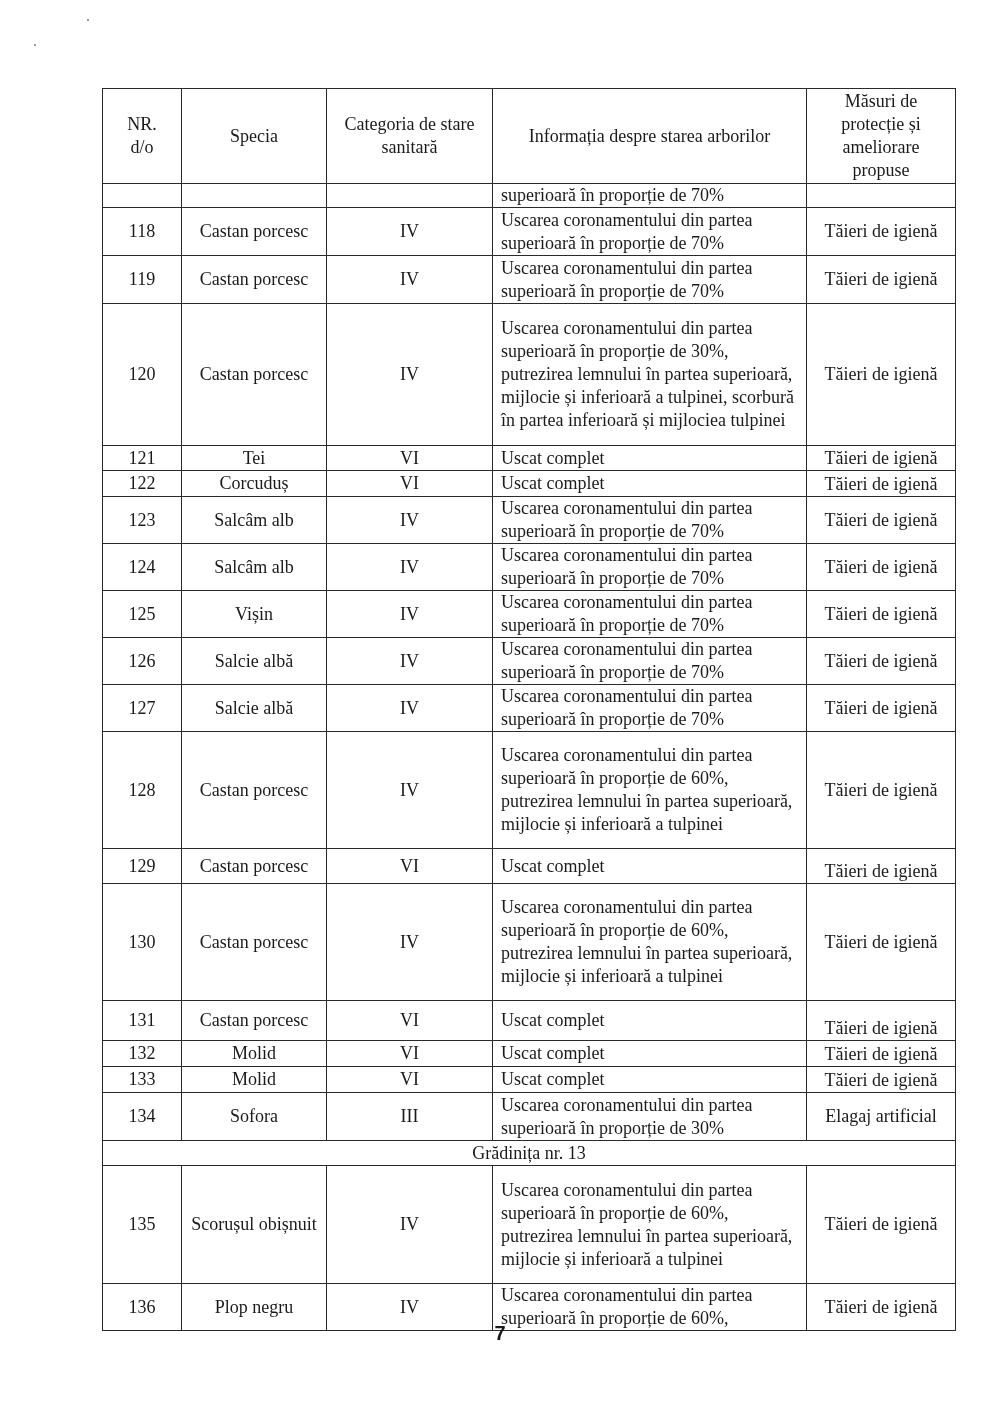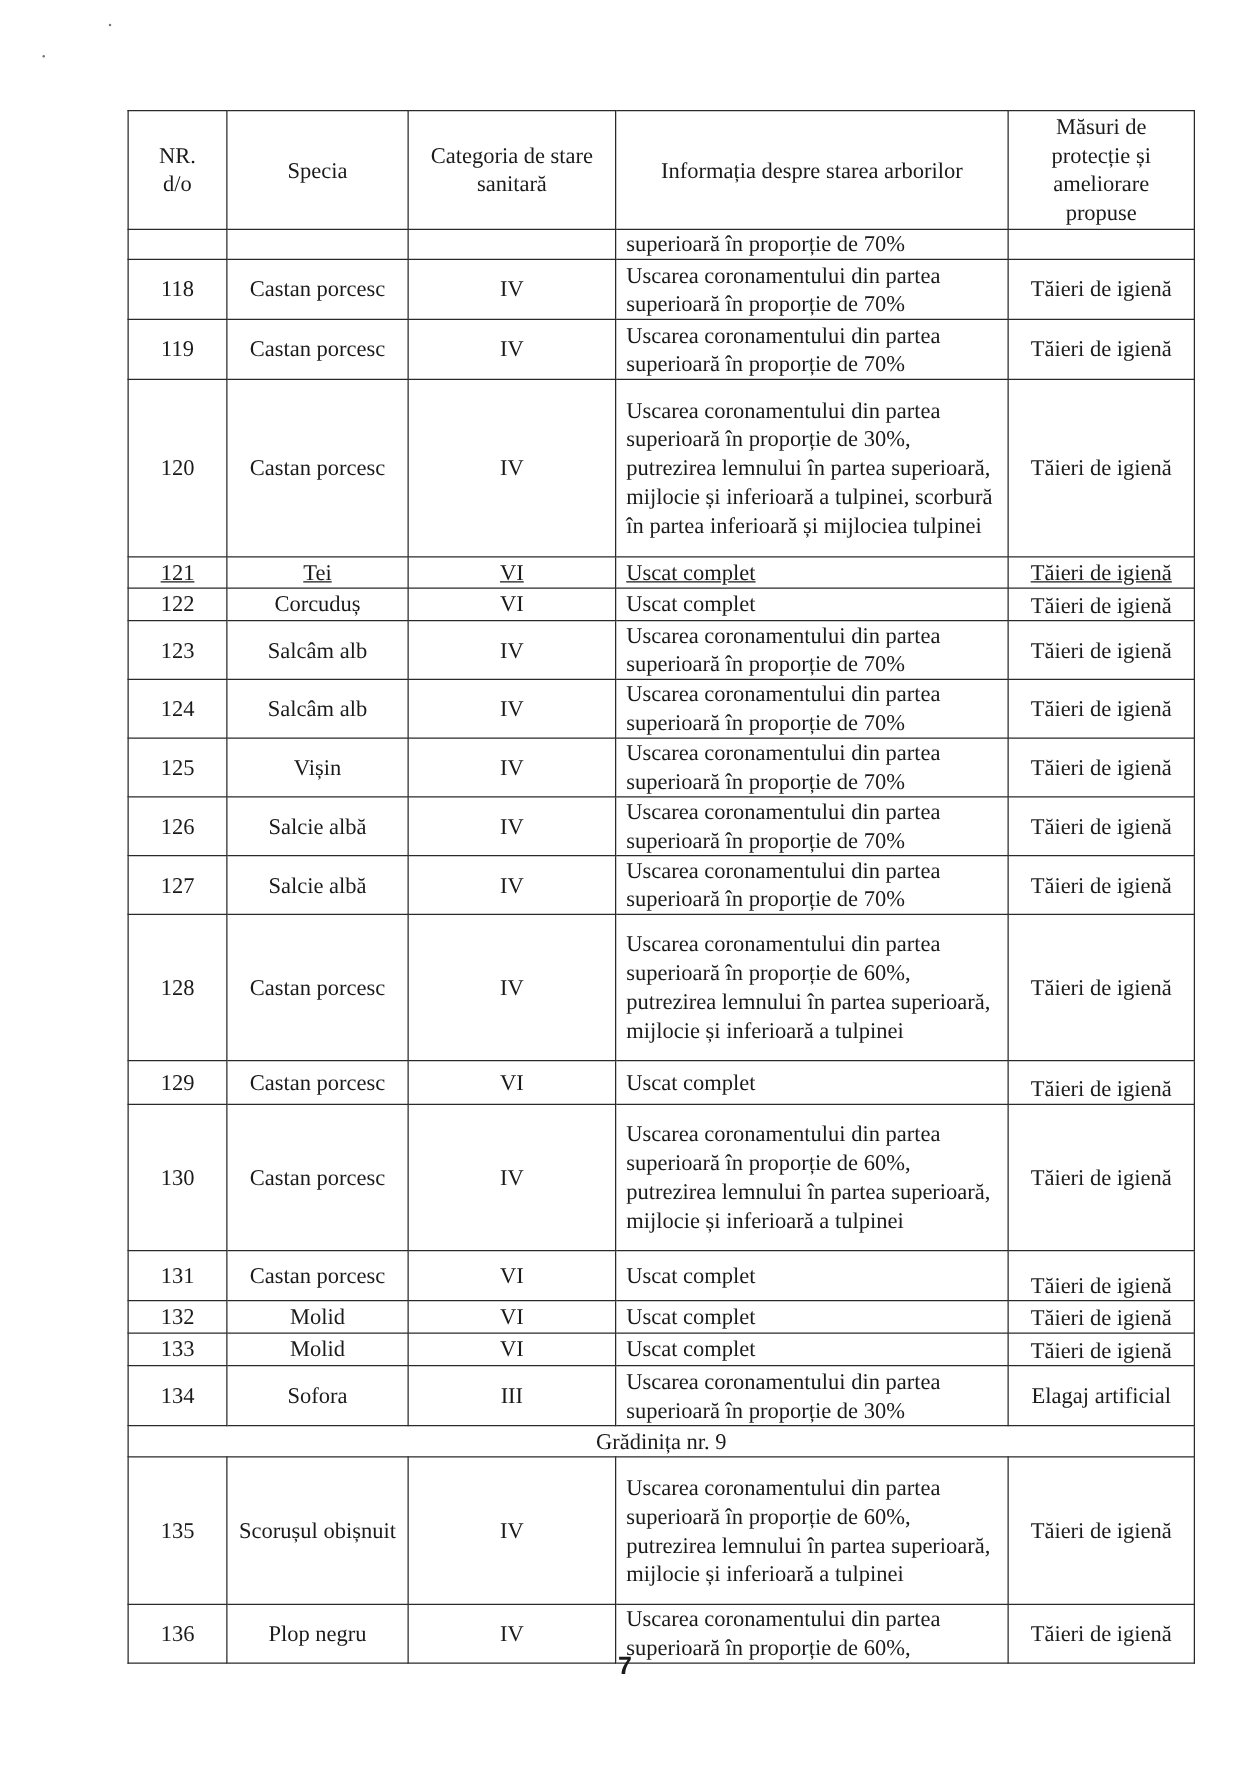--- a/index.html
+++ b/index.html
@@ -70,21 +70,21 @@
         <td class="info">Uscarea coronamentului din partea superioară în proporție de 70%</td>
         <td class="meas-mid">Tăieri de igienă</td>
       </tr>
       <tr style="height: 142px;">
         <td class="ctr">120</td>
         <td class="ctr">Castan porcesc</td>
         <td class="ctr">IV</td>
         <td class="info">Uscarea coronamentului din partea superioară în proporție de 30%, putrezirea lemnului în partea superioară, mijlocie și inferioară a tulpinei, scorbură în partea inferioară și mijlociea tulpinei</td>
         <td class="meas-mid">Tăieri de igienă</td>
       </tr>
-      <tr style="height: 25px; text-decoration: underline;">
+      <tr style="height: 25px;">
         <td class="ctr">121</td>
         <td class="ctr">Tei</td>
         <td class="ctr">VI</td>
         <td class="info">Uscat complet</td>
         <td class="meas">Tăieri de igienă</td>
       </tr>
       <tr style="height: 26px;">
         <td class="ctr">122</td>
         <td class="ctr">Corcuduș</td>
         <td class="ctr">VI</td>
@@ -171,21 +171,21 @@
       <tr style="height: 48px; padding-left: 47px;">
         <td class="ctr">134</td>
         <td class="ctr">Sofora</td>
         <td class="ctr">III</td>
         <td class="info">Uscarea coronamentului din partea superioară în proporție de 30%</td>
         <td class="meas-mid">Elagaj artificial</td>
       </tr>
     </tbody>
   <tbody>
     <tr style="height:25px;">
-      <td class="section" colspan="5">Grădinița nr. 9</td>
+      <td class="section" colspan="5">Grădinița nr. 13</td>
     </tr>
   </tbody>
   <tbody id="rows-b">
       <tr style="height: 118px;">
         <td class="ctr">135</td>
         <td class="ctr">Scorușul obișnuit</td>
         <td class="ctr">IV</td>
         <td class="info">Uscarea coronamentului din partea superioară în proporție de 60%, putrezirea lemnului în partea superioară, mijlocie și inferioară a tulpinei</td>
         <td class="meas-mid">Tăieri de igienă</td>
       </tr>

